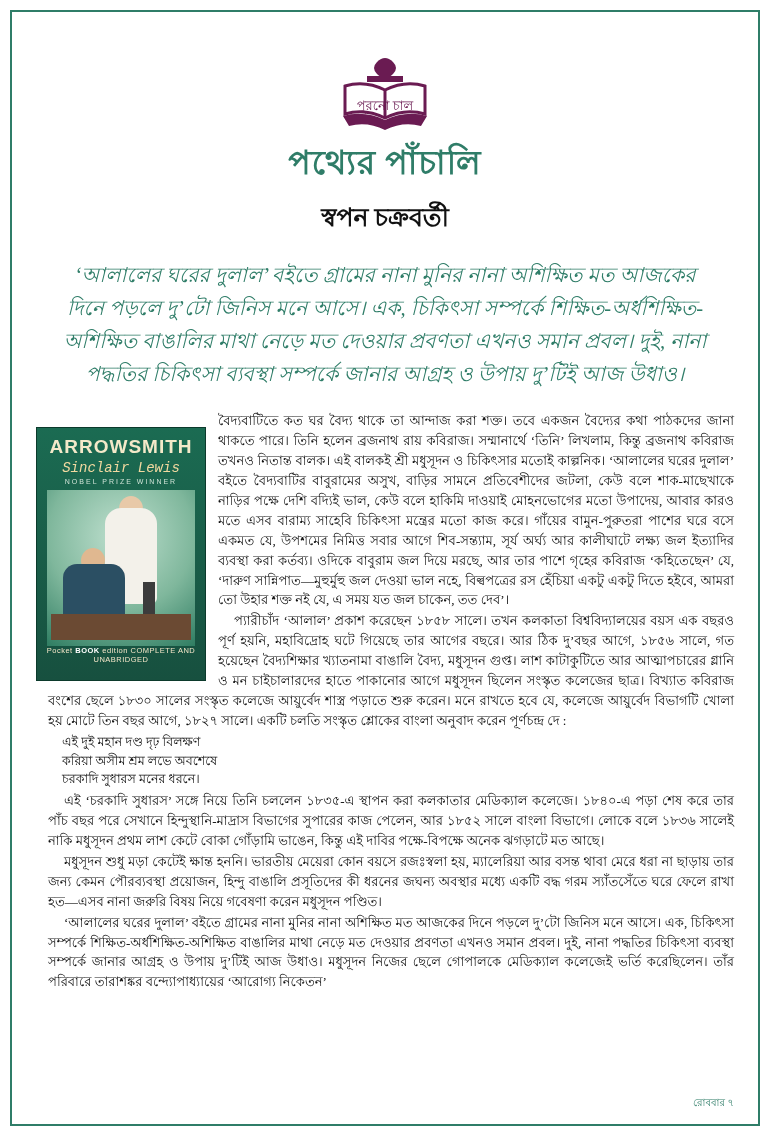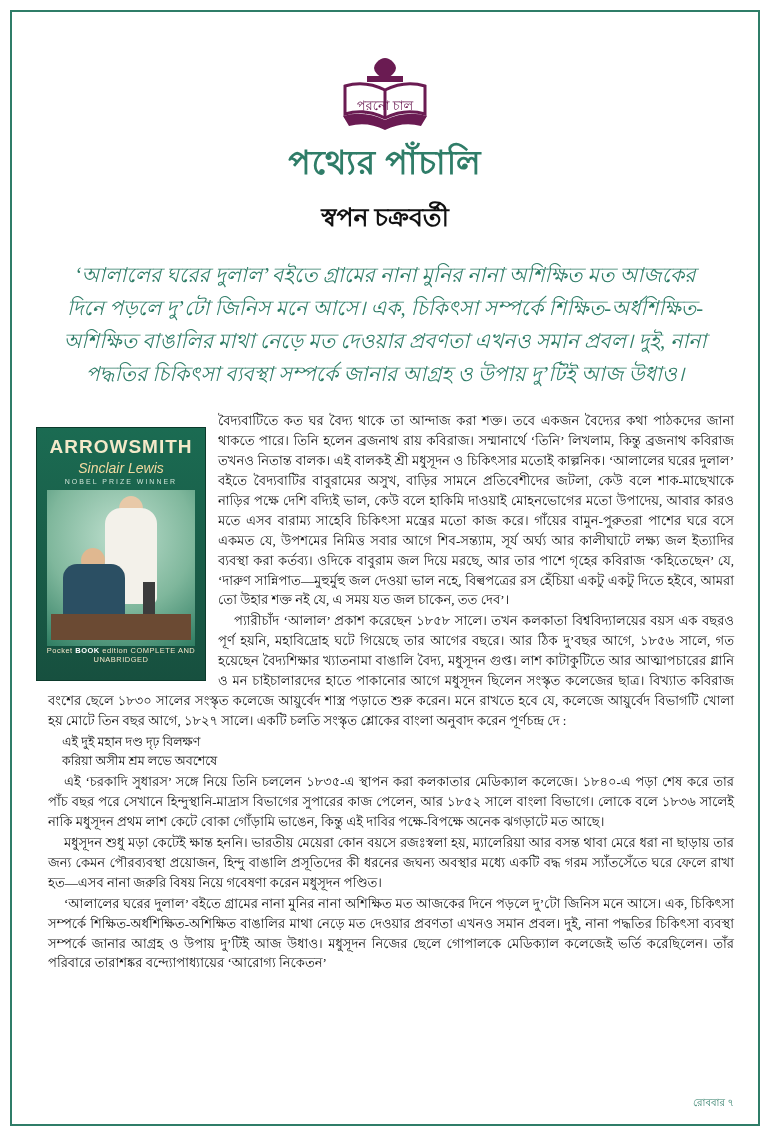--- a/index.html
+++ b/index.html
@@ -90,21 +90,21 @@
   .bc-title{
     position:absolute;top:8px;left:0;right:0;
     text-align:center;color:#f4e9c9;
     font-size:19px;letter-spacing:1px;font-weight:bold;
     font-family:"Liberation Sans", sans-serif;
   }
   .bc-author{
     position:absolute;top:32px;left:0;right:0;
     text-align:center;color:#f2d9a0;
     font-size:14px;font-style:italic;
-    font-family:Liberation Sans, sans-serif;
+    font-family:Liberation Mono, monospace;
   }
   .bc-sub{
     position:absolute;top:50px;left:0;right:0;
     text-align:center;color:#cfe3d6;
     font-size:7px;letter-spacing:2px;
     font-family:"Liberation Sans", sans-serif;
   }
   .bc-art{
     position:absolute;top:62px;left:10px;right:10px;bottom:34px;
     background:radial-gradient(circle at 50% 30%, #bfe0cf 0%, #7fb79c 55%, #2f7d62 100%);
@@ -209,20 +209,21 @@
         </div>
       </div>
     </div>
 
     <div class="bodytext">
       <p class="noindent">বৈদ্যবাটিতে কত ঘর বৈদ্য থাকে তা আন্দাজ করা শক্ত। তবে একজন বৈদ্যের কথা পাঠকদের জানা থাকতে পারে। তিনি হলেন ব্রজনাথ রায় কবিরাজ। সম্মানার্থে ‘তিনি’ লিখলাম, কিন্তু ব্রজনাথ কবিরাজ তখনও নিতান্ত বালক। এই বালকই শ্রী মধুসূদন ও চিকিৎসার মতোই কাল্পনিক। ‘আলালের ঘরের দুলাল’ বইতে বৈদ্যবাটির বাবুরামের অসুখ, বাড়ির সামনে প্রতিবেশীদের জটলা, কেউ বলে শাক-মাছেখাকে নাড়ির পক্ষে দেশি বদ্যিই ভাল, কেউ বলে হাকিমি দাওয়াই মোহনভোগের মতো উপাদেয়, আবার কারও মতে এসব বারাম্য সাহেবি চিকিৎসা মন্ত্রের মতো কাজ করে। গাঁয়ের বামুন-পুরুতরা পাশের ঘরে বসে একমত যে, উপশমের নিমিত্ত সবার আগে শিব-সন্ত্যাম, সূর্য অর্ঘ্য আর কালীঘাটে লক্ষ্য জল ইত্যাদির ব্যবস্থা করা কর্তব্য। ওদিকে বাবুরাম জল দিয়ে মরছে, আর তার পাশে গৃহের কবিরাজ ‘কহিতেছেন’ যে, ‘দারুণ সান্নিপাত—মুহুর্মুহু জল দেওয়া ভাল নহে, বিল্বপত্রের রস হেঁচিয়া একটু একটু দিতে হইবে, আমরা তো উহার শক্ত নই যে, এ সময় যত জল চাকেন, তত দেব’।</p>
       <p>প্যারীচাঁদ ‘আলাল’ প্রকাশ করেছেন ১৮৫৮ সালে। তখন কলকাতা বিশ্ববিদ্যালয়ের বয়স এক বছরও পূর্ণ হয়নি, মহাবিদ্রোহ ঘটে গিয়েছে তার আগের বছরে। আর ঠিক দু’বছর আগে, ১৮৫৬ সালে, গত হয়েছেন বৈদ্যশিক্ষার খ্যাতনামা বাঙালি বৈদ্য, মধুসূদন গুপ্ত। লাশ কাটাকুটিতে আর আত্মাপচারের গ্লানি ও মন চাইচালারদের হাতে পাকানোর আগে মধুসূদন ছিলেন সংস্কৃত কলেজের ছাত্র। বিখ্যাত কবিরাজ বংশের ছেলে ১৮৩০ সালের সংস্কৃত কলেজে আয়ুর্বেদ শাস্ত্র পড়াতে শুরু করেন। মনে রাখতে হবে যে, কলেজে আয়ুর্বেদ বিভাগটি খোলা হয় মোটে তিন বছর আগে, ১৮২৭ সালে। একটি চলতি সংস্কৃত শ্লোকের বাংলা অনুবাদ করেন পূর্ণচন্দ্র দে :</p>
       <div class="verse">
         <div>এই দুই মহান দণ্ড দৃঢ় বিলক্ষণ</div>
         <div>করিয়া অসীম শ্রম লভে অবশেষে</div>
+        <div>চরকাদি সুধারস মনের ধরনে।</div>
       </div>
       <p>এই ‘চরকাদি সুধারস’ সঙ্গে নিয়ে তিনি চললেন ১৮৩৫-এ স্থাপন করা কলকাতার মেডিক্যাল কলেজে। ১৮৪০-এ পড়া শেষ করে তার পাঁচ বছর পরে সেখানে হিন্দুস্থানি-মাদ্রাস বিভাগের সুপারের কাজ পেলেন, আর ১৮৫২ সালে বাংলা বিভাগে। লোকে বলে ১৮৩৬ সালেই নাকি মধুসূদন প্রথম লাশ কেটে বোকা গোঁড়ামি ভাঙেন, কিন্তু এই দাবির পক্ষে-বিপক্ষে অনেক ঝগড়াটে মত আছে।</p>
       <p>মধুসূদন শুধু মড়া কেটেই ক্ষান্ত হননি। ভারতীয় মেয়েরা কোন বয়সে রজঃস্বলা হয়, ম্যালেরিয়া আর বসন্ত থাবা মেরে ধরা না ছাড়ায় তার জন্য কেমন পৌরব্যবস্থা প্রয়োজন, হিন্দু বাঙালি প্রসূতিদের কী ধরনের জঘন্য অবস্থার মধ্যে একটি বদ্ধ গরম স্যাঁতসেঁতে ঘরে ফেলে রাখা হত—এসব নানা জরুরি বিষয় নিয়ে গবেষণা করেন মধুসূদন পণ্ডিত।</p>
       <p>‘আলালের ঘরের দুলাল’ বইতে গ্রামের নানা মুনির নানা অশিক্ষিত মত আজকের দিনে পড়লে দু’টো জিনিস মনে আসে। এক, চিকিৎসা সম্পর্কে শিক্ষিত-অর্ধশিক্ষিত-অশিক্ষিত বাঙালির মাথা নেড়ে মত দেওয়ার প্রবণতা এখনও সমান প্রবল। দুই, নানা পদ্ধতির চিকিৎসা ব্যবস্থা সম্পর্কে জানার আগ্রহ ও উপায় দু’টিই আজ উধাও। মধুসূদন নিজের ছেলে গোপালকে মেডিক্যাল কলেজেই ভর্তি করেছিলেন। তাঁর পরিবারে তারাশঙ্কর বন্দ্যোপাধ্যায়ের ‘আরোগ্য নিকেতন’</p>
     </div>
   </div>
 
   <div class="folio">রোববার  ৭</div>
 </div>
 

